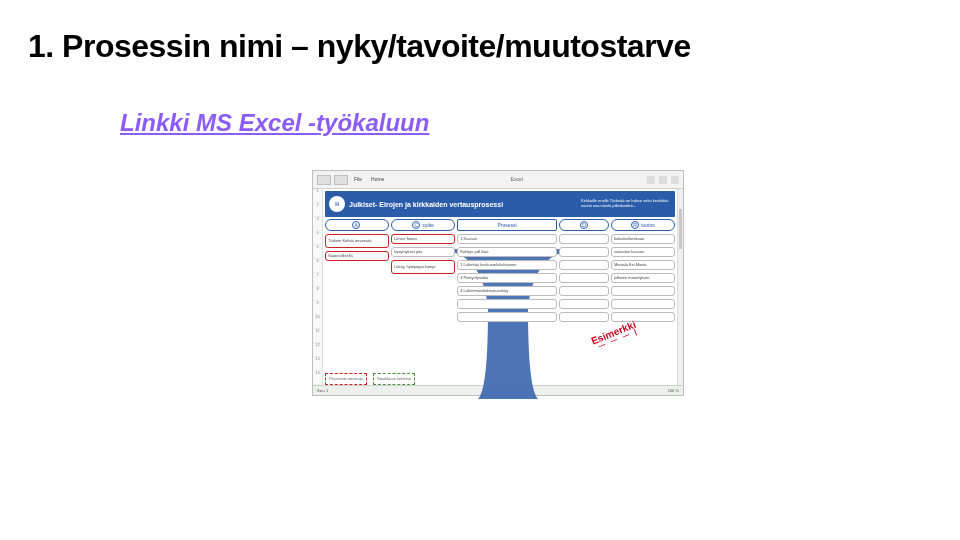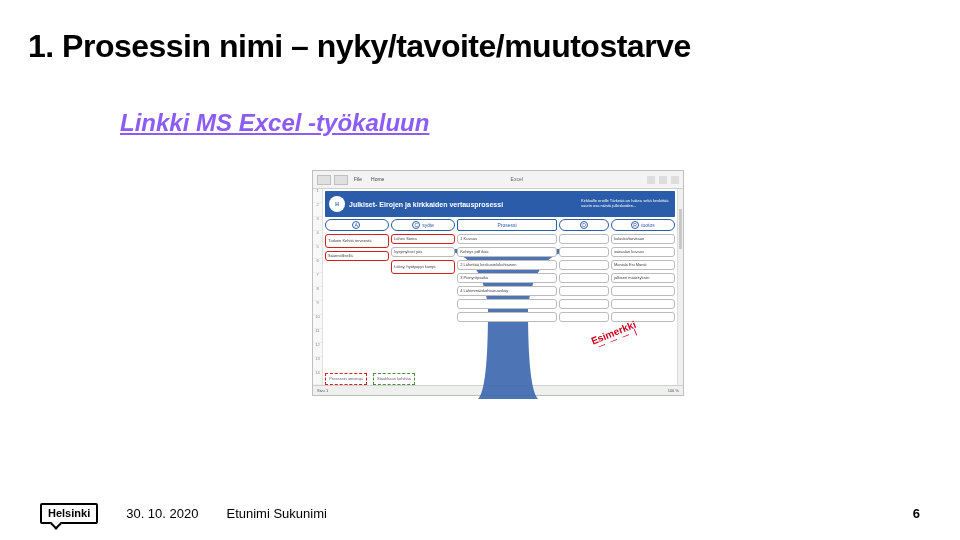--- a/index.html
+++ b/index.html
@@ -389,19 +389,13 @@
     </div>
 
     <div class="statusbar">
       <span>Sivu 1</span>
       <span class="sp"></span>
       <span>100 %</span>
     </div>
   </div>
 
   
-  <div class="footer">
-    <div class="hel-logo">Helsinki</div>
-    <div class="date">30. 10. 2020</div>
-    <div class="author">Etunimi Sukunimi</div>
-    <div class="page">6</div>
-  </div>
 </div>
 
 </body></html>

